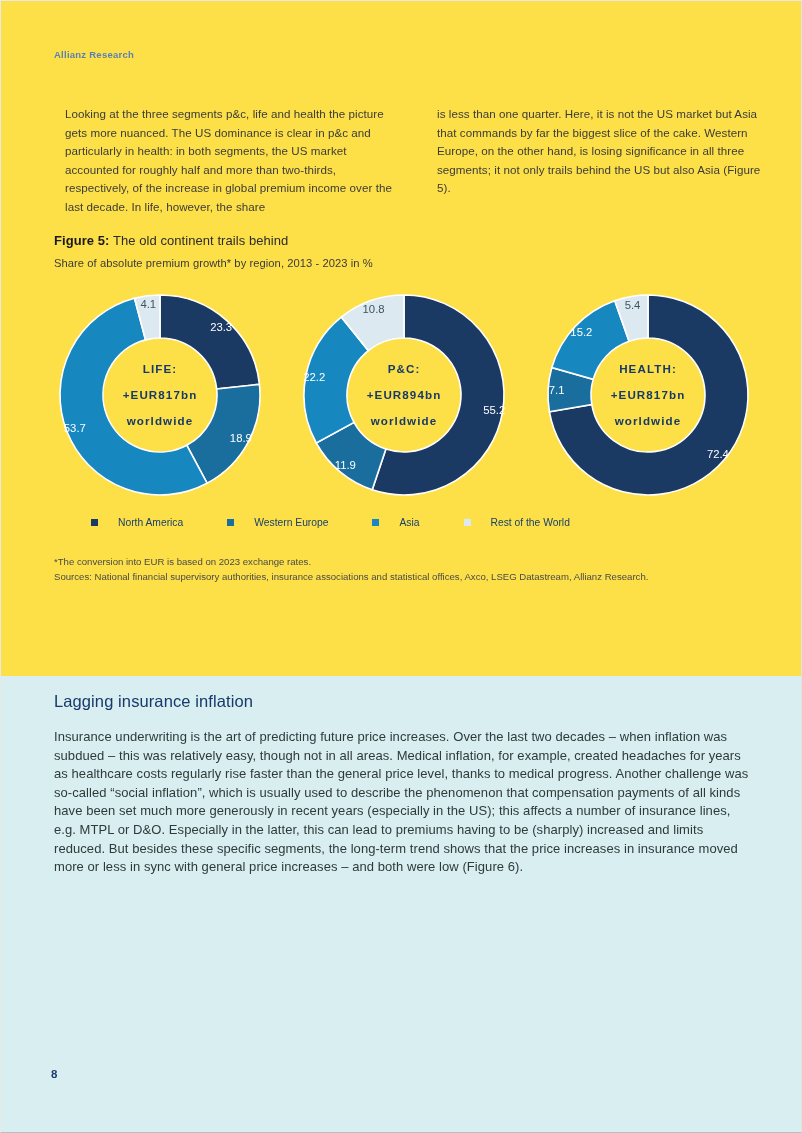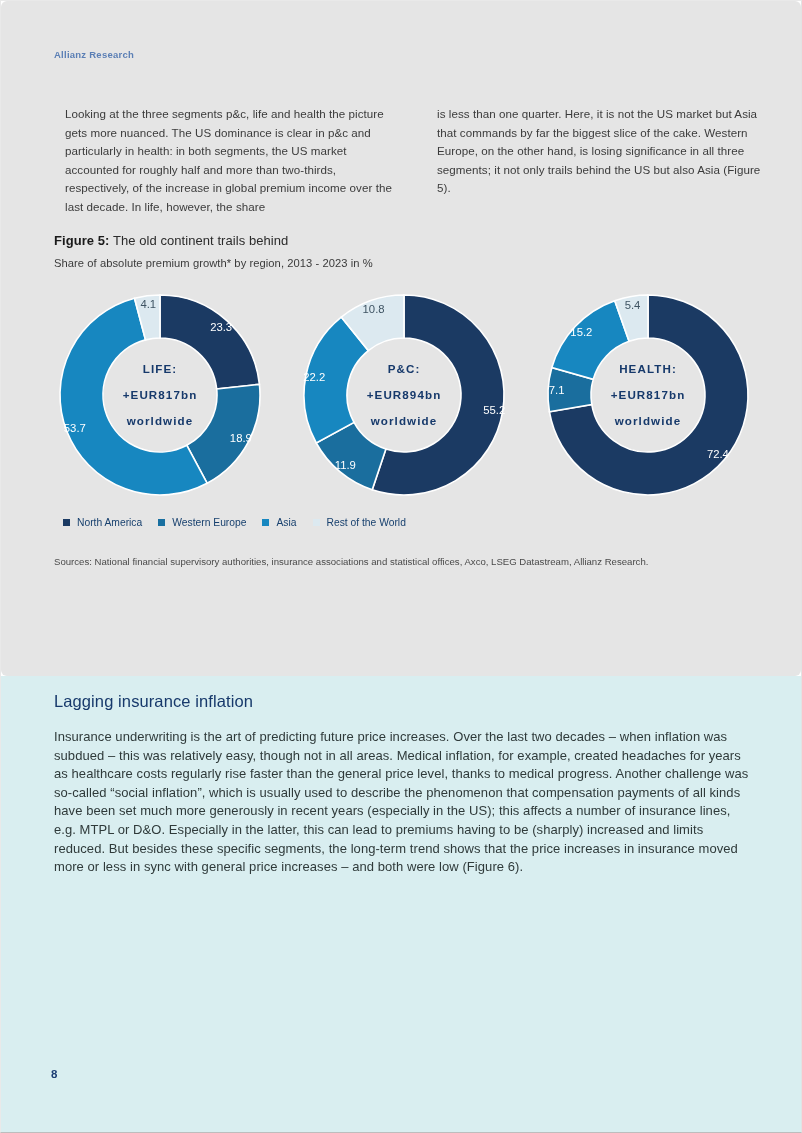--- a/index.html
+++ b/index.html
@@ -23,22 +23,21 @@
     border-right: 1px solid #e3e3e3;
     border-bottom: 1px solid #bdbdbd;
   }
 
   
   .white-region {
     position: absolute;
     left: 0; top: 0;
     width: 800px;
     height: 675px;
-    background: #e5e5e5;
-    border-radius: 6px;
+    background: #fde047;
   }
 
   .brand {
     position: absolute;
     left: 53px;
     top: 48px;
     font-size: 9.5px;
     font-weight: bold;
     letter-spacing: 0.25px;
     color: #5b7fb5;
@@ -126,22 +125,23 @@
     top: 516px;
     display: flex;
     align-items: center;
     gap: 16px;
     font-size: 10.3px;
     color: #17406e;
   }
   .legend-item {
     display: flex;
     align-items: center;
-    gap: 7px;
+    gap: 20px;
     white-space: nowrap;
+    margin-left: 28px;
   }
   .legend-swatch {
     width: 7px;
     height: 7px;
     display: inline-block;
     flex: none;
   }
 
   
   .notes {
@@ -275,20 +275,21 @@
         <span class="legend-swatch" style="background: rgb(23, 135, 192);"></span>
         <span>Asia</span>
       </span>
       <span class="legend-item">
         <span class="legend-swatch" style="background: rgb(220, 233, 240);"></span>
         <span>Rest of the World</span>
       </span>
     </div>
 
     <div class="notes">
+      <p>*The conversion into EUR is based on 2023 exchange rates.</p>
       <p>Sources: National financial supervisory authorities, insurance associations and statistical offices, Axco, LSEG Datastream, Allianz Research.</p>
     </div>
 
   </div>
 
   <div class="cyan-region">
     <div class="section-title">Lagging insurance inflation</div>
     <div class="section-body">Insurance underwriting is the art of predicting future price increases. Over the last two decades – when inflation was subdued – this was relatively easy, though not in all areas. Medical inflation, for example, created headaches for years as healthcare costs regularly rise faster than the general price level, thanks to medical progress. Another challenge was so-called “social inflation”, which is usually used to describe the phenomenon that compensation payments of all kinds have been set much more generously in recent years (especially in the US); this affects a number of insurance lines, e.g. MTPL or D&amp;O. Especially in the latter, this can lead to premiums having to be (sharply) increased and limits reduced. But besides these specific segments, the long-term trend shows that the price increases in insurance moved more or less in sync with general price increases – and both were low (Figure 6).</div>
     <div class="page-number">8</div>
   </div>

